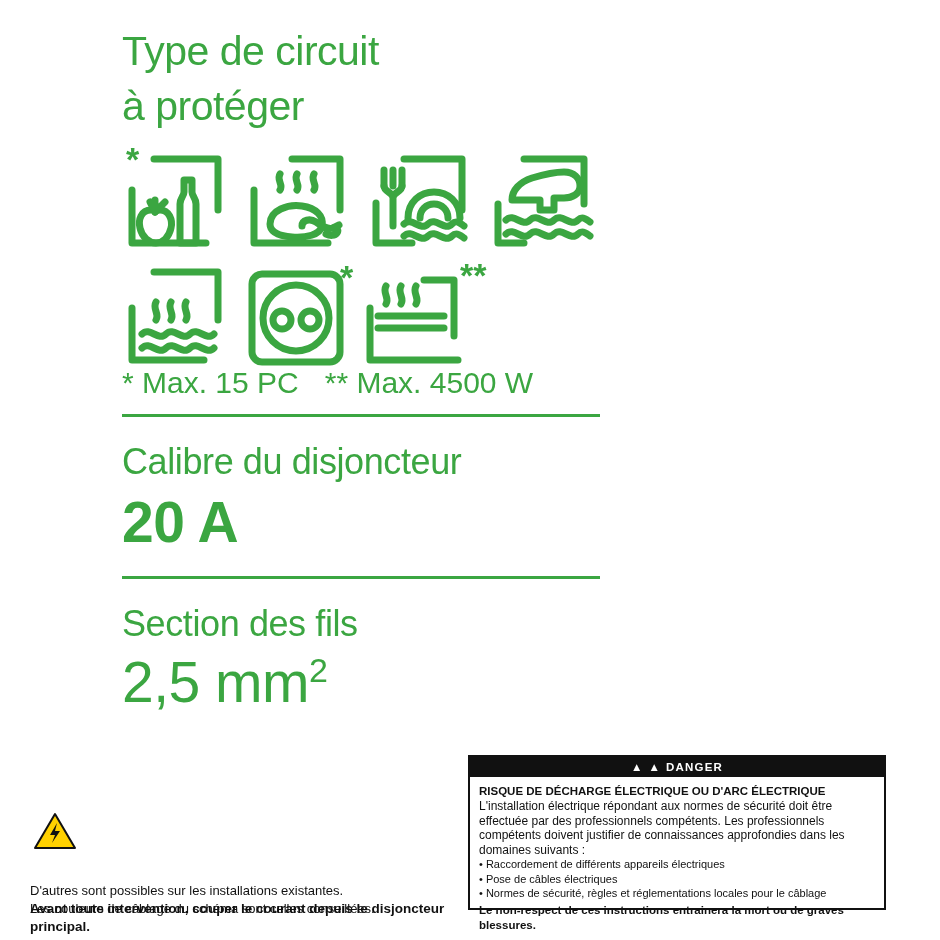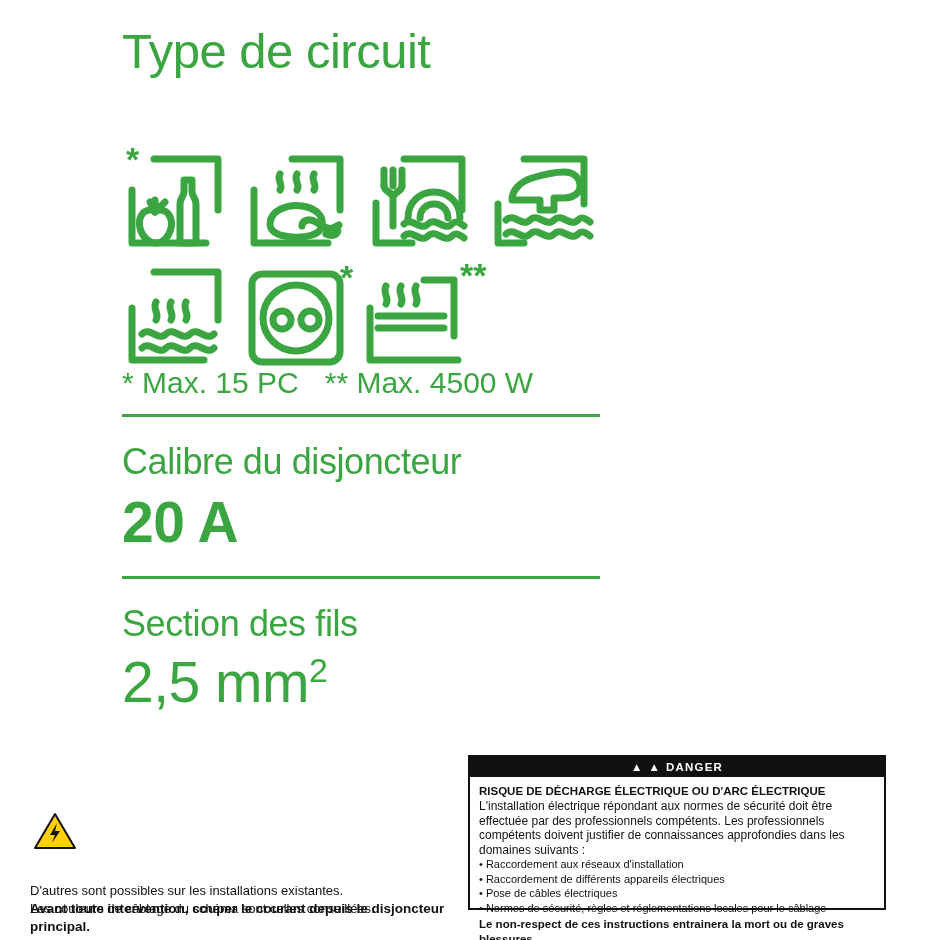--- a/index.html
+++ b/index.html
@@ -11,21 +11,21 @@
     overflow:hidden;
     color:#000;
   }
   .root{position:absolute;inset:0;}
 
   
   .left-col{position:absolute;left:0;top:0;width:640px;height:760px;}
 
   .heading{
     position:absolute;left:122px;top:24px;width:500px;
-    color:#3BA641;font-size:49px;line-height:55px;font-weight:400;
+    color:#3BA641;font-size:41px;line-height:55px;font-weight:400;
     letter-spacing:-0.5px;
   }
 
   
   .icon-grid{position:absolute;left:118px;top:148px;width:500px;}
   .icon-row{display:flex;gap:0px;}
   .icon-cell{position:relative;width:122px;height:108px;}
   .icon-cell.r2{height:112px;}
   .icon-cell svg{display:block;}
   .star{
@@ -96,20 +96,21 @@
 </style>
 </head>
 <body>
 
 <div class="root">
 
   <div class="left-col">
 
     <div class="heading">
       <div>Type de circuit</div>
+      <div>à protéger</div>
     </div>
 
     <div class="icon-grid">
 
       <div class="icon-row">
 
         <div class="icon-cell">
           <span class="star" style="left:8px;top:-6px;">*</span>
           <svg width="122" height="108" viewBox="0 0 122 108">
             <g fill="none" stroke="#3BA641" stroke-width="7" stroke-linecap="round" stroke-linejoin="round">
@@ -267,21 +268,20 @@
 
   <div class="danger">
     <div class="danger-bar">
       <span class="tri">▲</span>
       <span class="tri">▲</span>
       <span>DANGER</span>
     </div>
     <div class="danger-body">
       <div class="danger-h">RISQUE DE DÉCHARGE ÉLECTRIQUE OU D'ARC ÉLECTRIQUE</div>
       <div class="danger-p">L'installation électrique répondant aux normes de sécurité doit être effectuée par des professionnels compétents. Les professionnels compétents doivent justifier de connaissances approfondies dans les domaines suivants :</div>
-      <div class="danger-li">• Raccordement aux réseaux d'installation</div>
       <div class="danger-li">• Raccordement de différents appareils électriques</div>
       <div class="danger-li">• Pose de câbles électriques</div>
       <div class="danger-li">• Normes de sécurité, règles et réglementations locales pour le câblage</div>
       <div class="danger-foot">Le non-respect de ces instructions entrainera la mort ou de graves blessures.</div>
     </div>
   </div>
 
 </div>
 
 </body></html>

